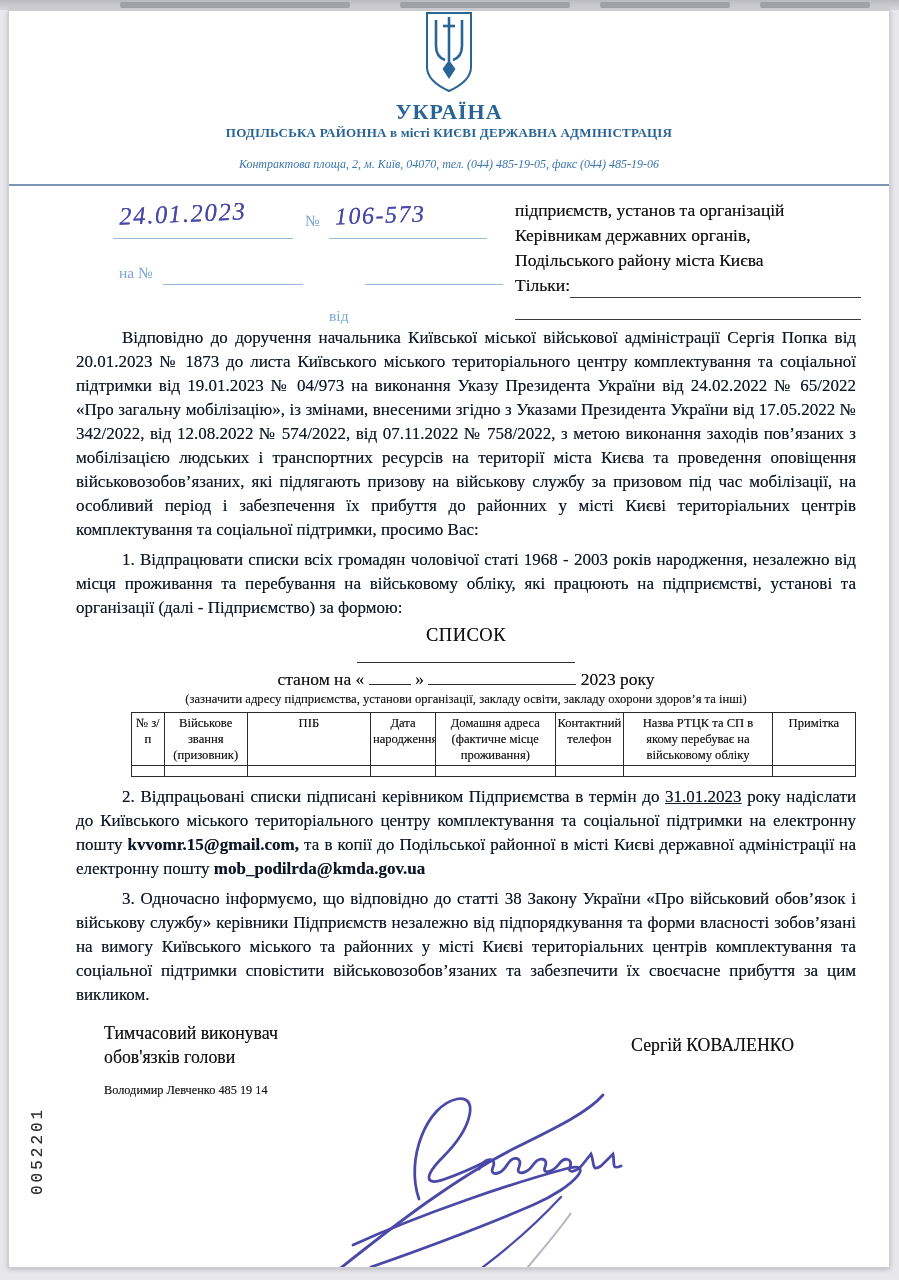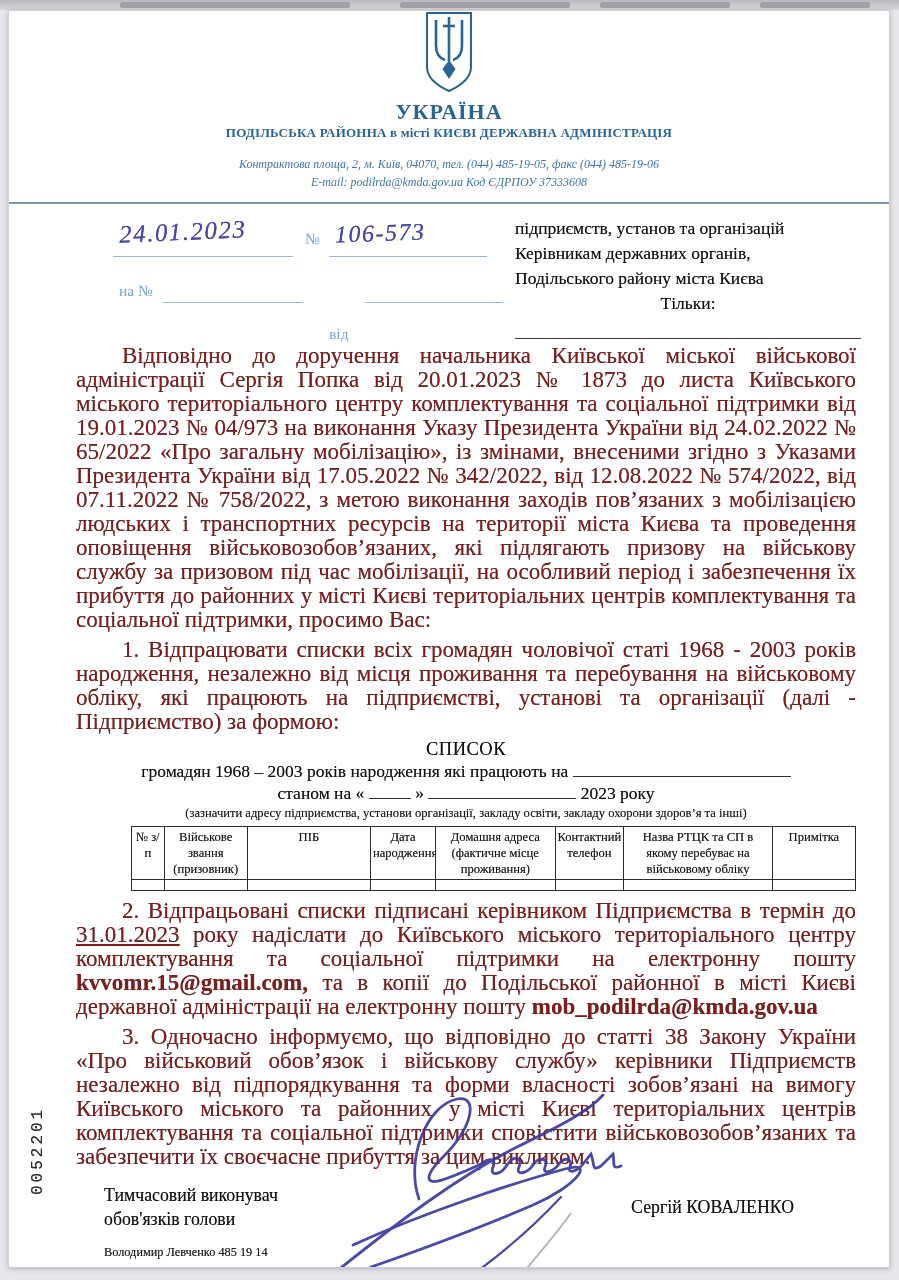--- a/index.html
+++ b/index.html
@@ -66,28 +66,28 @@
   .reply-row { position: absolute; left: 6px; top: 66px; width: 384px; }
   .reply-label-on { position: absolute; left: 0; top: 0; }
   .u-reply1 { left: 44px; top: 20px; width: 140px; }
   .reply-label-from { position: absolute; left: 210px; top: 8px; margin-top: 35px; }
   .u-reply2 { left: 246px; top: 20px; width: 138px; }
   .ref-right {
     position: absolute; left: 506px; top: 0; width: 346px;
     font-size: 17.5px; line-height: 25px; color: #111;
     text-shadow: 0 0 .4px rgba(0,0,0,.55);
   }
-  .only-row { display: flex; align-items: center; flex-direction: column; }
+  .only-row { display: flex; align-items: flex-end; }
   .fill-blank { flex: 1; border-bottom: 1.5px solid #3a3a3a; height: 17px; }
   .full-blank { border-bottom: 1.5px solid #3a3a3a; height: 21px; }
   
   .content { padding: 0 33px 0 67px; }
   .para {
     margin: 6px 0 0 0; text-align: justify; text-indent: 46px;
-    font-size: 23px; line-height: 24px; color: #7f1d1d;
+    font-size: 17px; line-height: 24px; color: #0f172a;
     text-shadow: 0 0 .4px rgba(0,0,0,.55);
   }
   .para-first { margin-top: 10px; }
   .u { text-decoration: underline; }
   .b { font-weight: bold; }
   .list-title {
     margin-top: 5px; text-align: center; font-size: 18.5px; letter-spacing: .5px;
     color: #121212; text-shadow: 0 0 .4px rgba(0,0,0,.55);
   }
   .list-subtitle, .asof-line {
@@ -157,21 +157,20 @@
           </g>
           <path d="M25 49 L31.5 58 L25 68 L18.5 58 Z" fill="#2a6496" stroke="none"></path>
         </g>
       </svg>
     </span>
     <div class="country-name">УКРАЇНА</div>
   </div>
 
   <div class="org-name">ПОДІЛЬСЬКА РАЙОННА в місті КИЄВІ ДЕРЖАВНА АДМІНІСТРАЦІЯ</div>
   <div class="addr-line">Контрактова площа, 2, м. Київ, 04070, тел. (044) 485-19-05, факс (044) 485-19-06</div>
-  <div class="addr-line email-line">E-mail: podilrda@kmda.gov.ua  Код ЄДРПОУ 37333608</div>
   <hr class="header-divider">
 
   <div class="ref-section">
     <div class="ref-left">
       <span class="hand hand-date">24.01.2023</span>
       <span class="lb no-sign">№</span>
       <span class="hand hand-number">106-573</span>
       <span class="u-blue u-date"></span>
       <span class="u-blue u-num"></span>
       <div class="reply-row">
@@ -192,21 +191,20 @@
       <div class="full-blank"></div>
     </div>
   </div>
 
   <div class="content">
     <p class="para para-first">Відповідно до доручення начальника Київської міської військової адміністрації Сергія Попка від 20.01.2023 № 1873 до листа Київського міського територіального центру комплектування та соціальної підтримки від 19.01.2023 № 04/973 на виконання Указу Президента України від 24.02.2022 № 65/2022 «Про загальну мобілізацію», із змінами, внесеними згідно з Указами Президента України від 17.05.2022 № 342/2022, від 12.08.2022 № 574/2022, від 07.11.2022 № 758/2022, з метою виконання заходів пов’язаних з мобілізацією людських і транспортних ресурсів на території міста Києва та проведення оповіщення військовозобов’язаних, які підлягають призову на військову службу за призовом під час мобілізації, на особливий період і забезпечення їх прибуття до районних у місті Києві територіальних центрів комплектування та соціальної підтримки, просимо Вас:</p>
     <p class="para">1. Відпрацювати списки всіх громадян чоловічої статі 1968 - 2003 років народження, незалежно від місця проживання та перебування на військовому обліку, які працюють на підприємстві, установі та організації (далі - Підприємство) за формою:</p>
 
     <div class="list-title">СПИСОК</div>
     <div class="list-subtitle">
-      <span>громадян 1968 – 2003 років народження які працюють на</span>
       <span class="blank" style="width:218px"></span>
     </div>
     <div class="asof-line">
       <span>станом на «</span>
       <span class="blank" style="width:42px"></span>
       <span>»</span>
       <span class="blank" style="width:148px"></span>
       <span>2023 року</span>
     </div>
     <div class="note-line">(зазначити адресу підприємства, установи організації, закладу освіти, закладу охорони здоров’я та інші)</div>

